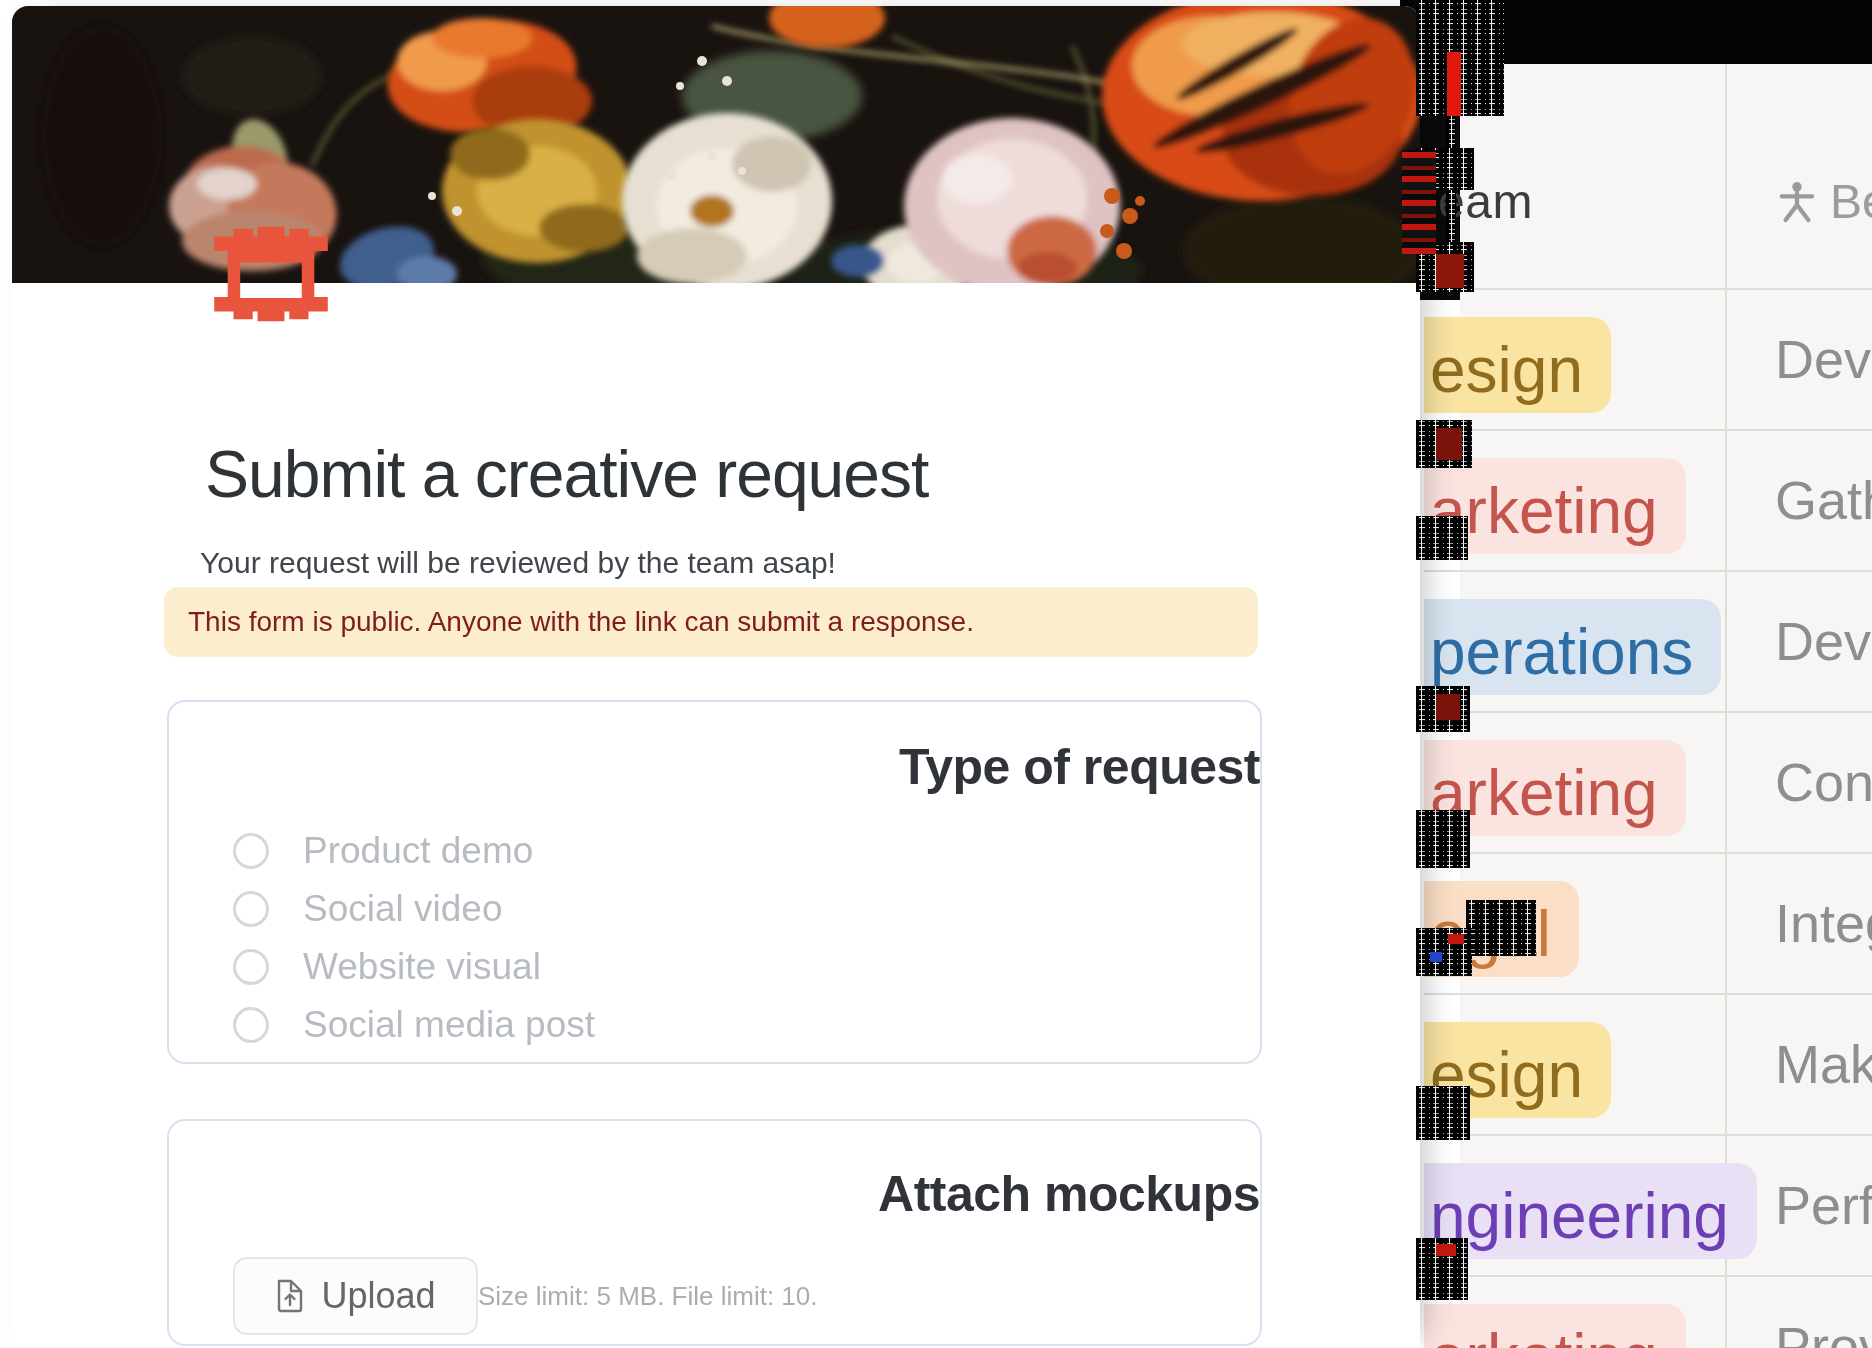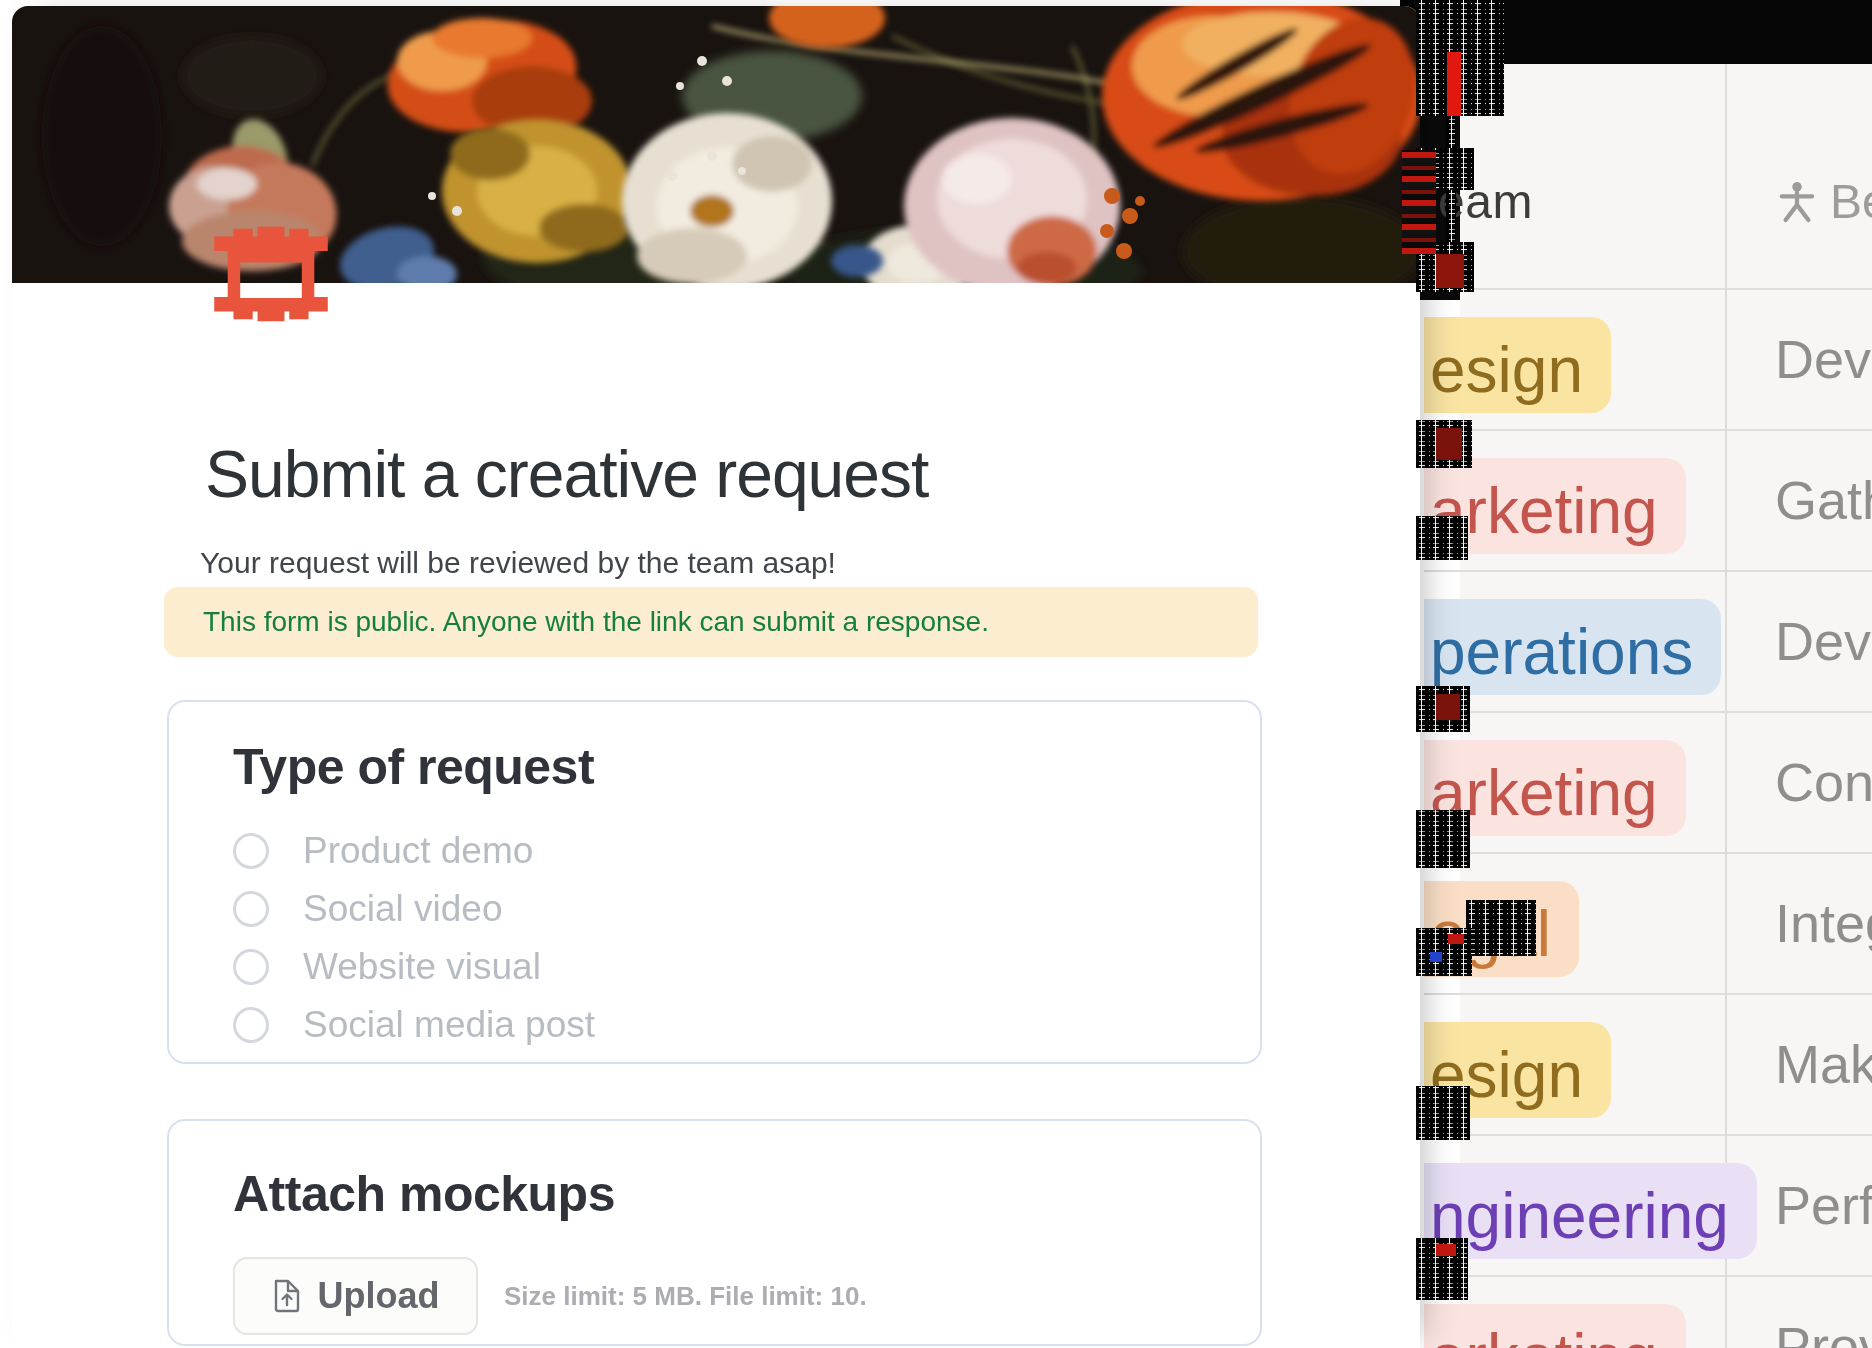--- a/index.html
+++ b/index.html
@@ -28,30 +28,30 @@
   
   .form-panel{position:absolute;left:12px;top:6px;width:1408px;height:1342px;background:#ffffff;
               border-radius:16px 16px 0 0;z-index:3;box-shadow:14px 0 34px -12px rgba(0,0,0,.28);}
   .cover{position:absolute;left:0;top:0;width:1408px;height:277px;border-radius:16px 16px 0 0;overflow:hidden;}
   .logo{position:absolute;left:200px;top:217px;width:118px;height:102px;z-index:5;}
   .f-title{position:absolute;left:193px;top:386px;font-size:66px;font-weight:normal;color:#2e3338;
            letter-spacing:-1px;white-space:nowrap;}
   .f-sub{position:absolute;left:188px;top:510px;font-size:30px;color:#41464c;white-space:nowrap;text-align:center;}
   .banner{position:absolute;left:152px;top:581px;width:1094px;height:70px;background:#fbedcd;
           border-radius:14px;display:flex;align-items:center;}
-  .banner span{font-size:28px;color:#15803d;padding-left:39px;white-space:nowrap;}
+  .banner span{font-size:28px;color:#7f1d1d;padding-left:24px;white-space:nowrap;}
   .card{position:absolute;left:155px;width:1095px;background:#fff;border:2px solid #d9e1f1;border-radius:18px;box-sizing:border-box;}
   .card1{top:694px;height:364px;padding:36px 0 0 64px;}
   .card2{top:1113px;height:227px;padding:44px 0 0 64px;}
-  .c-title{font-size:50px;font-weight:bold;color:#30343a;letter-spacing:-.5px;}
+  .c-title{font-size:50px;font-weight:bold;color:#30343a;letter-spacing:-.5px;text-align:right;}
   .opts{margin-top:26px;}
   .opt{display:flex;align-items:center;height:58px;gap:34px;}
   .radio{width:36px;height:36px;border-radius:50%;border:3px solid #d4d8de;box-sizing:border-box;background:#fff;flex:0 0 auto;}
   .opt .olbl{font-size:37px;color:#b7bbc2;}
-  .uprow{margin-top:34px;display:flex;align-items:center;gap:26px;font-weight:bold;}
+  .uprow{margin-top:34px;display:flex;align-items:center;}
   .upbtn{width:245px;height:78px;border:2px solid #e6e5e2;background:#fcfcfb;border-radius:14px;
          display:flex;align-items:center;justify-content:center;gap:16px;box-sizing:border-box;}
   .upbtn .ulbl{font-size:36px;color:#63666b;}
   .hint{font-size:26px;color:#abadb2;white-space:nowrap;}
 
   
   .gl{position:absolute;z-index:4;
       background-image:
         repeating-linear-gradient(90deg,#000 0 3px,transparent 3px 5px,#f2f2f2 5px 6px,transparent 6px 9px,#000 9px 13px,transparent 13px 14px),
         repeating-linear-gradient(0deg,#111 0 2px,#e5e5e5 2px 3px,#000 3px 6px,#999 6px 7px,#000 7px 10px);}

